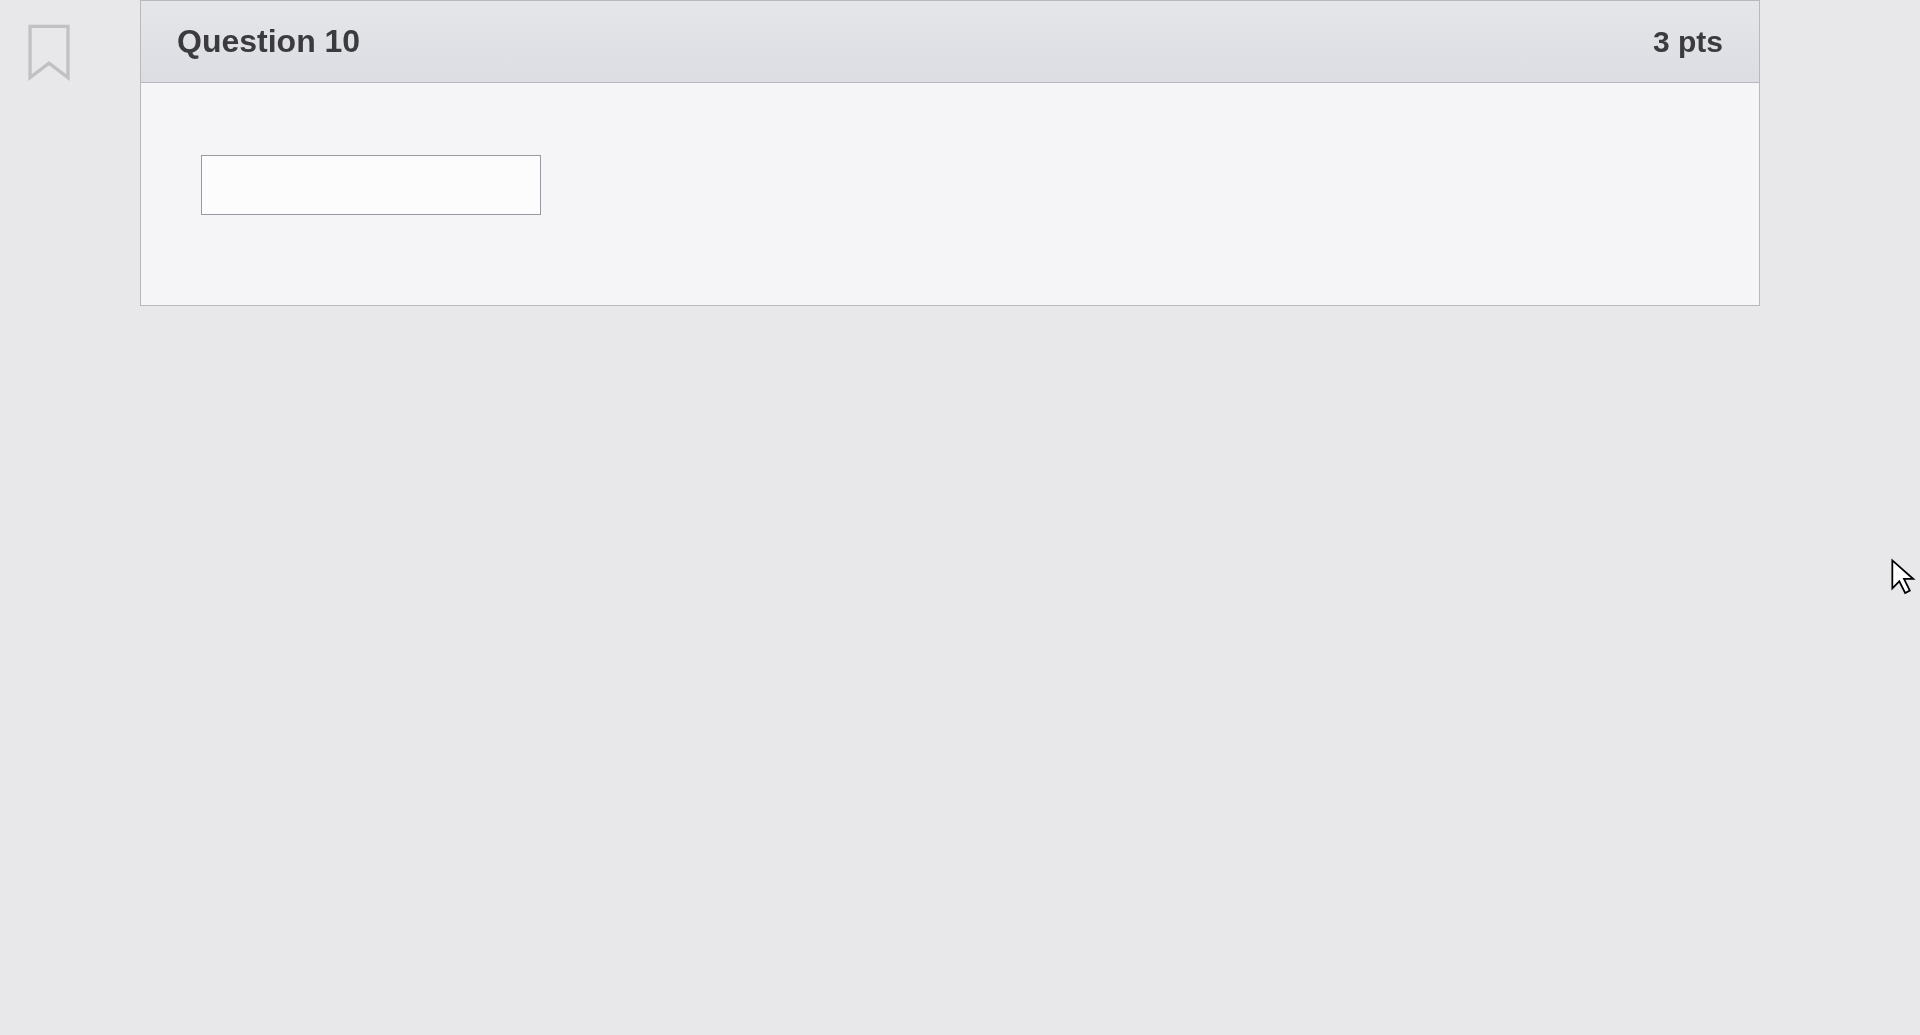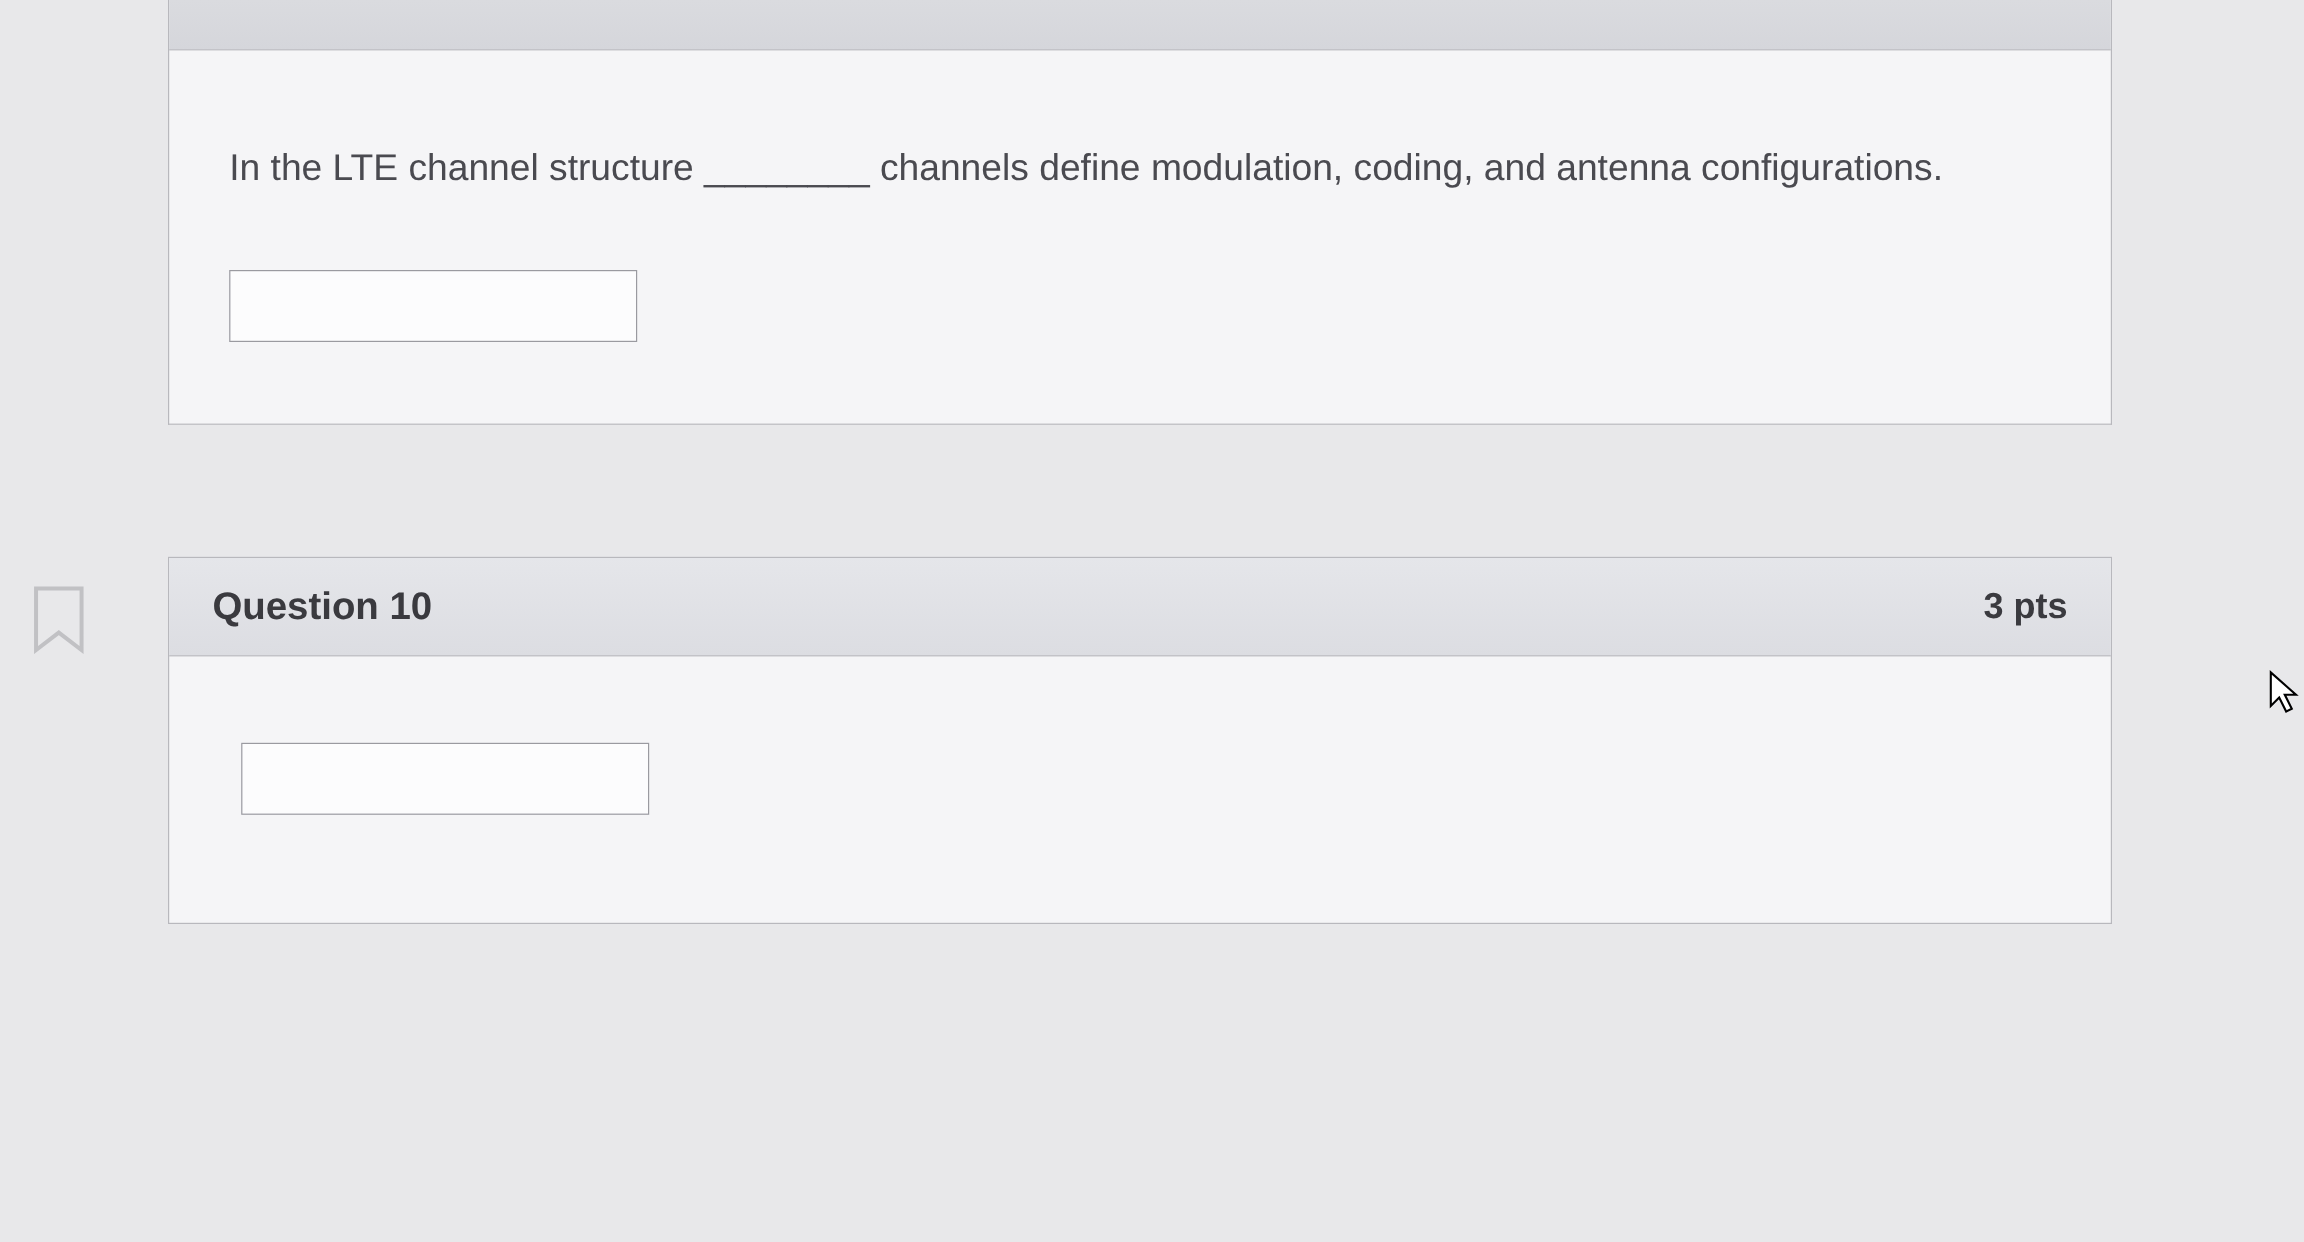--- a/index.html
+++ b/index.html
@@ -97,27 +97,20 @@
       width: 28px;
       height: 38px;
       pointer-events: none;
     }
   </style>
 </head>
 <body>
 
 <div class="content-area">
 
-  <div class="question-card q9-card">
-    <div class="q9-header-stub"></div>
-    <div class="question-body q9-body">
-      <p class="question-text">In the LTE channel structure ________ channels define modulation, coding, and antenna configurations.</p>
-      <input type="text" class="answer-input" value="" style="">
-    </div>
-  </div>
 
   <div class="question-card" style="position:relative;">
     <div class="question-icon">
       <svg viewBox="0 0 40 52">
         <path d="M3 3 L37 3 L37 49 L20 36 L3 49 Z" fill="none" stroke="#7a7a80" stroke-width="3"></path>
       </svg>
     </div>
     <div class="question-header">
       <span class="question-title">Question 10</span>
       <span class="question-points">3 pts</span>

